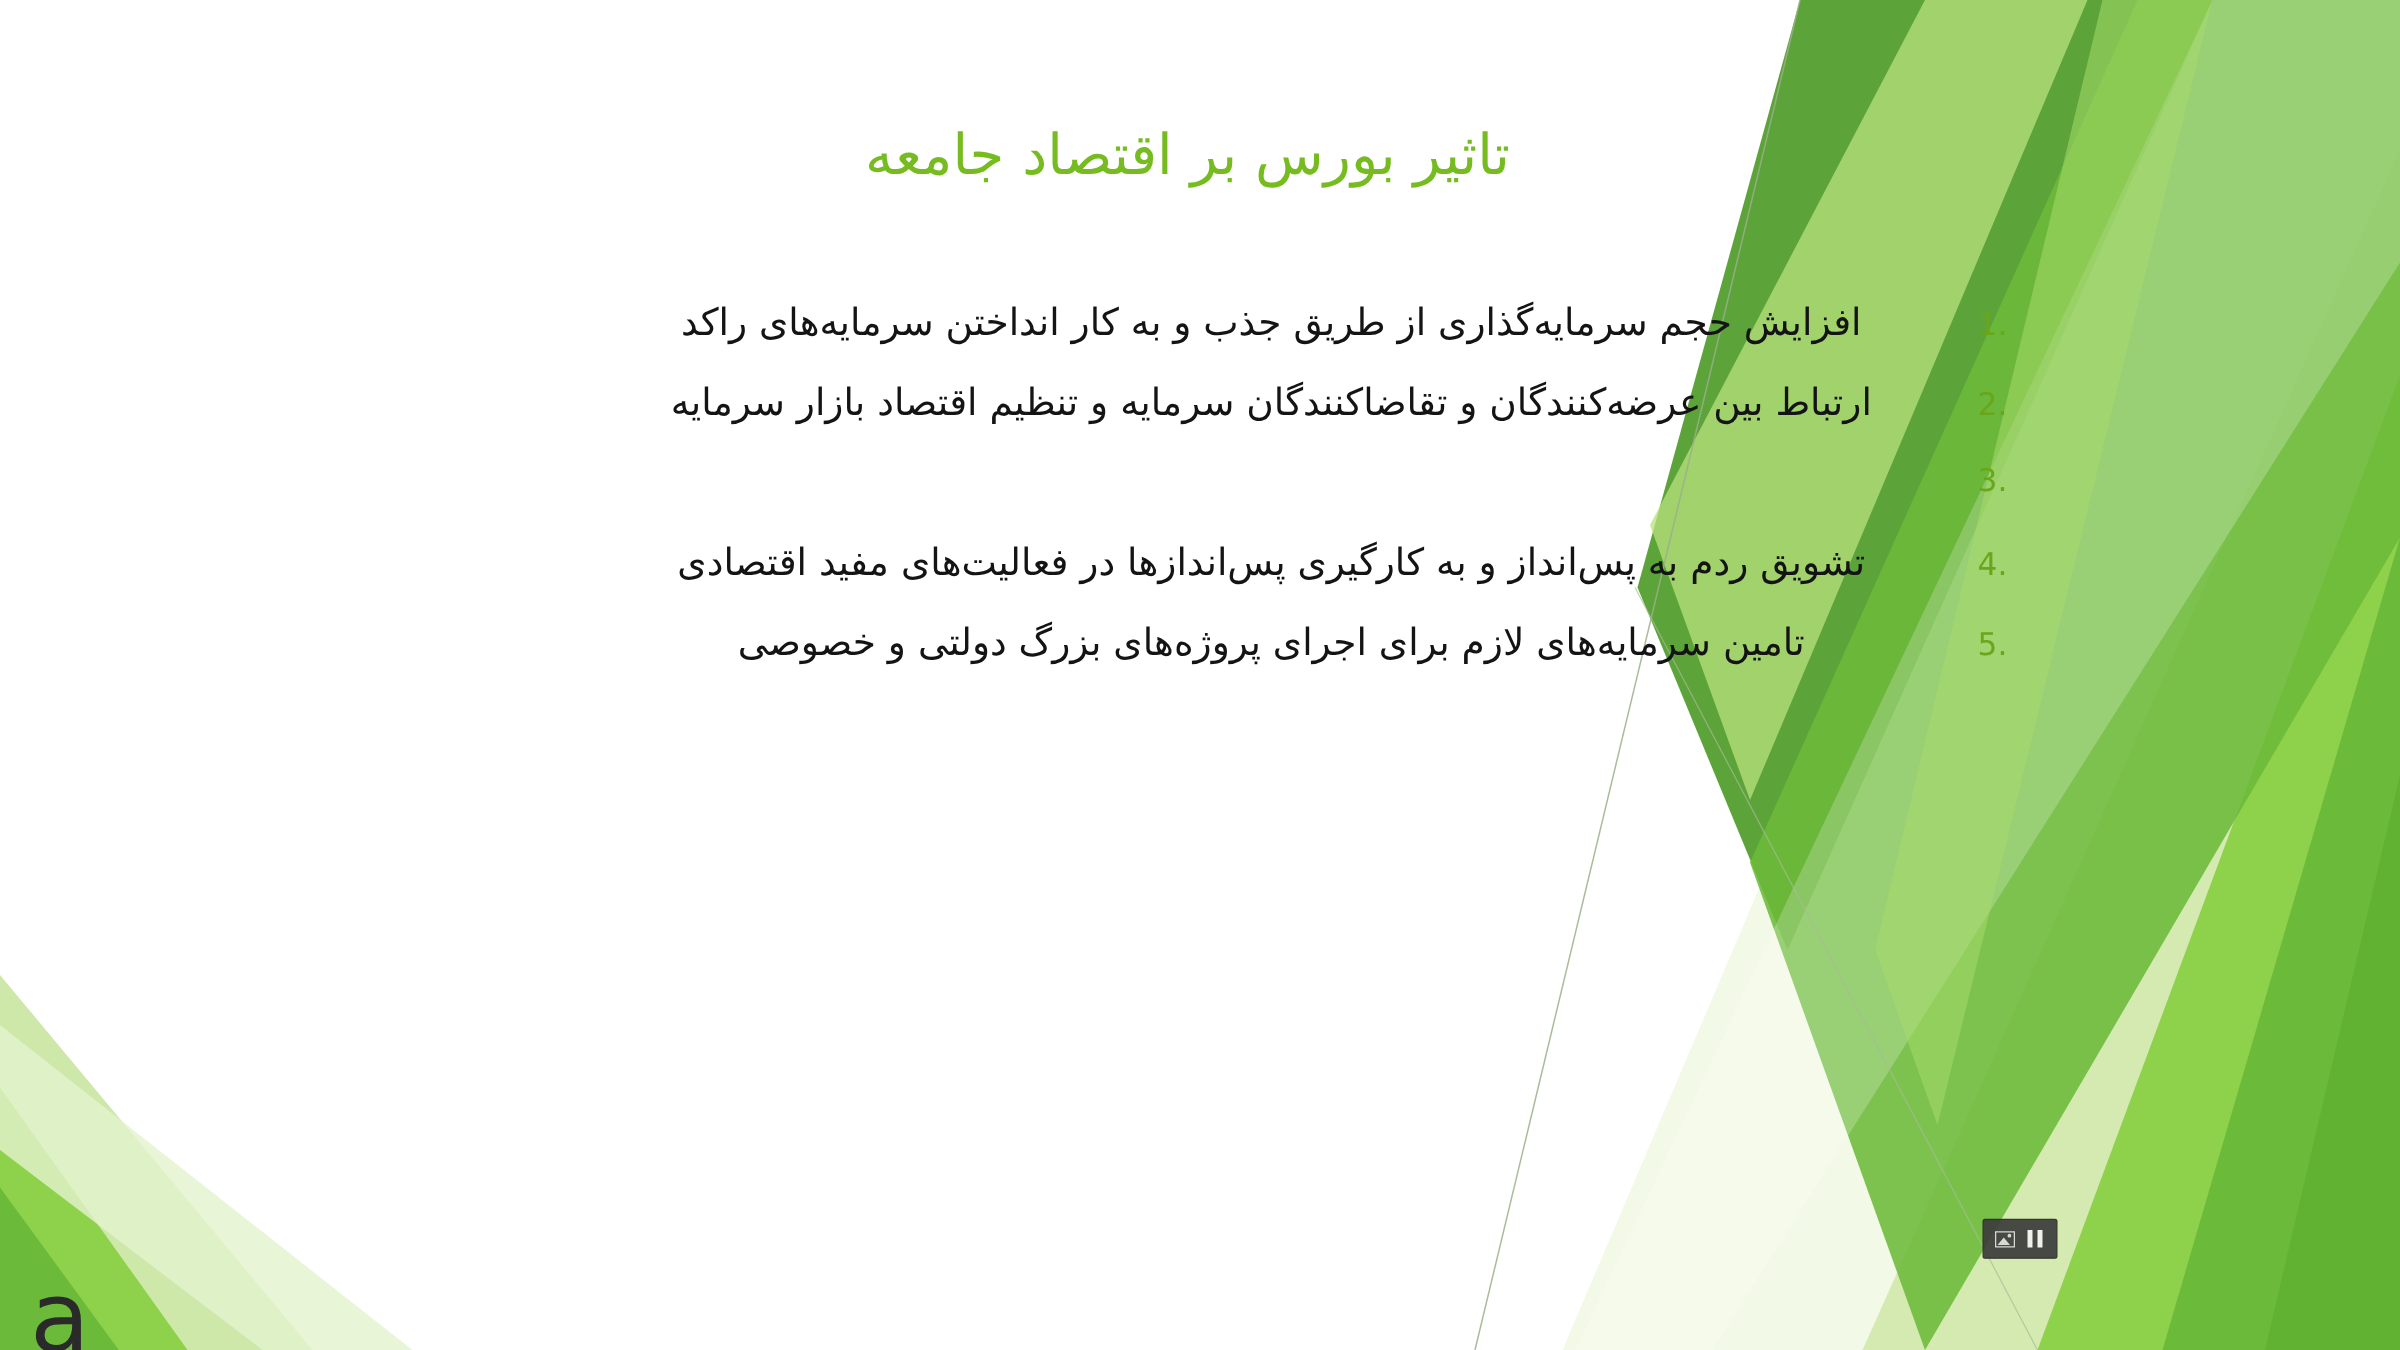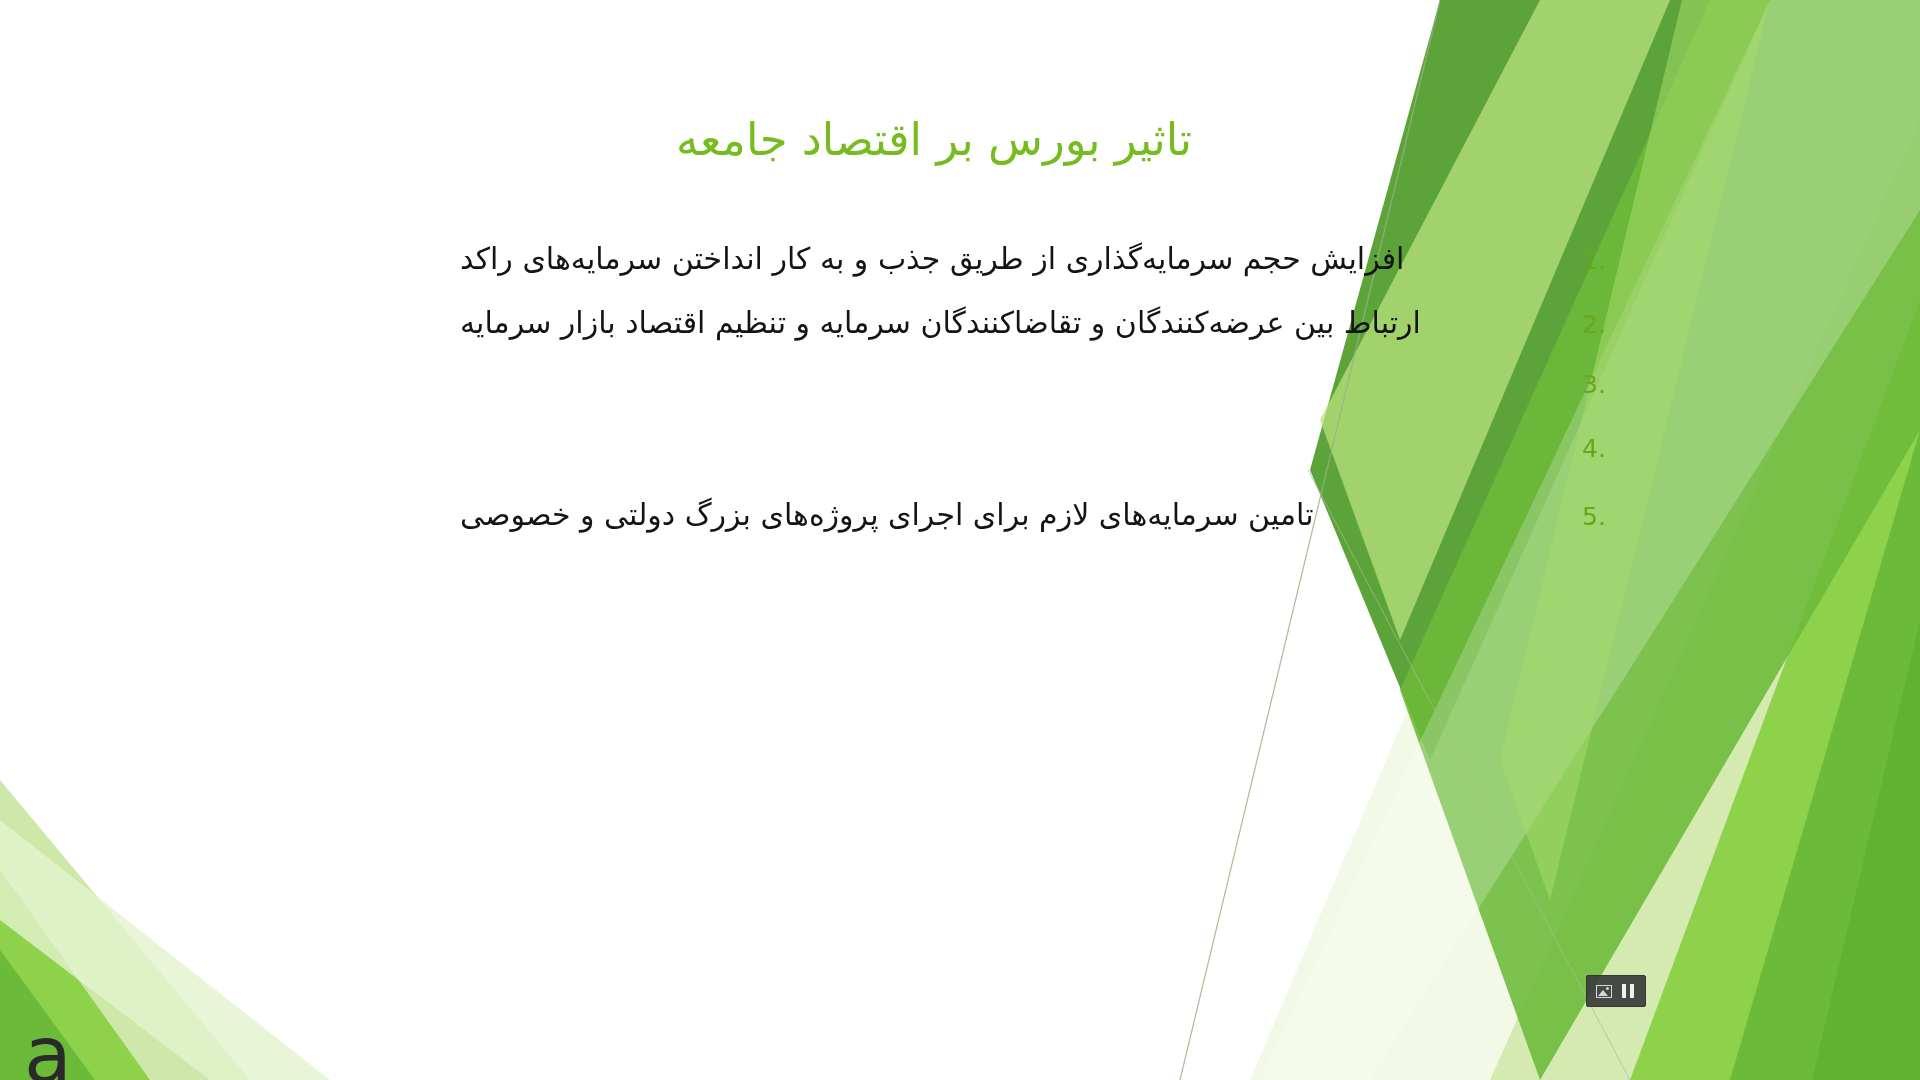--- a/index.html
+++ b/index.html
@@ -57,21 +57,21 @@
     top: 96px;
     right: 470px;
     width: 1000px;
     text-align: center;
     color: #76bc21;
     font-size: 45px;
     line-height: 1.25;
     font-weight: normal;
     font-family: "DejaVu Sans", "Liberation Sans", sans-serif;
     white-space: nowrap;
-    margin: 16px;
+    margin: 0;
     direction: rtl;
   }
 
   #bullet-list {
     position: absolute;
     top: 244px;
     right: 290px;
     width: 1170px;
     margin: 0;
     padding: 0;
@@ -98,21 +98,21 @@
     flex: 0 0 56px;
     text-align: left;
     padding-left: 8px;
     box-sizing: border-box;
     direction: ltr;
     unicode-bidi: isolate;
   }
 
   .item-text {
     flex: 1 1 auto;
-    text-align: left;
+    text-align: center;
     white-space: nowrap;
     font-size: 30px;
     color: #141414;
   }
 
   
   #playback-bar {
     position: absolute;
     left: 1586px;
     top: 975px;
@@ -246,20 +246,21 @@
       </li>
       <li>
         <span class="item-num">2.</span>
         <span class="item-text">ارتباط بین عرضه‌کنندگان و تقاضاکنندگان سرمایه و تنظیم اقتصاد بازار سرمایه</span>
       </li>
       <li>
         <span class="item-num">3.</span>
       </li>
       <li>
         <span class="item-num">4.</span>
+        <span class="item-text">تشویق ردم به پس‌انداز و به کارگیری پس‌اندازها در فعالیت‌های مفید اقتصادی</span>
       </li>
       <li>
         <span class="item-num">5.</span>
         <span class="item-text">تامین سرمایه‌های لازم برای اجرای پروژه‌های بزرگ دولتی و خصوصی</span>
       </li>
     </ol>
 
   </div>
 
   <div id="playback-bar">

